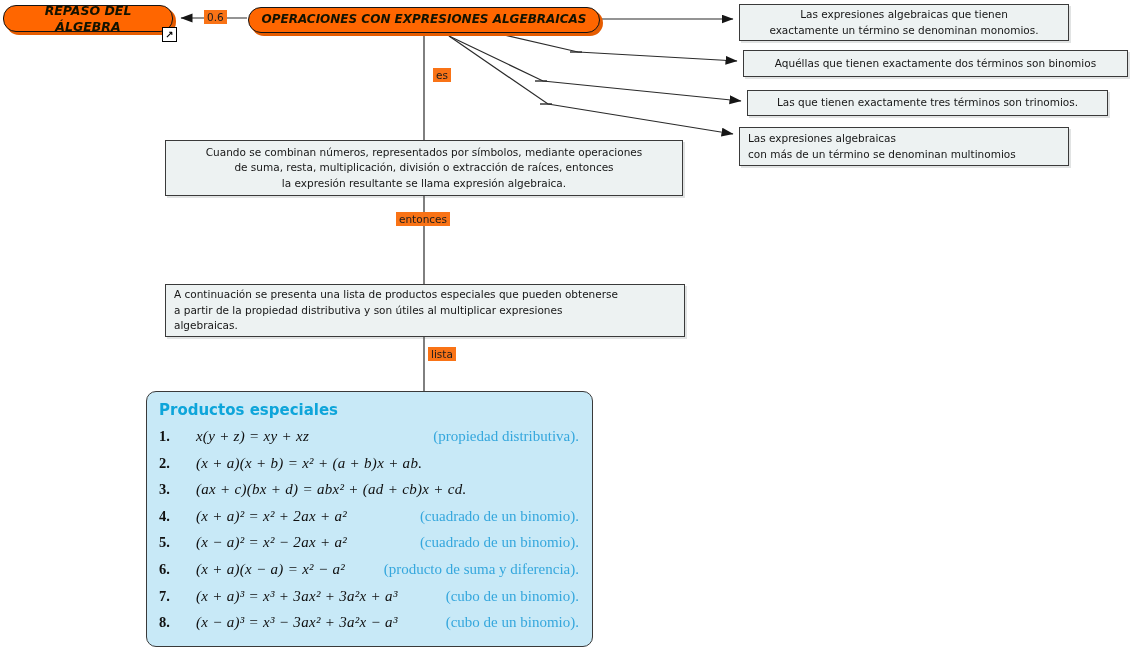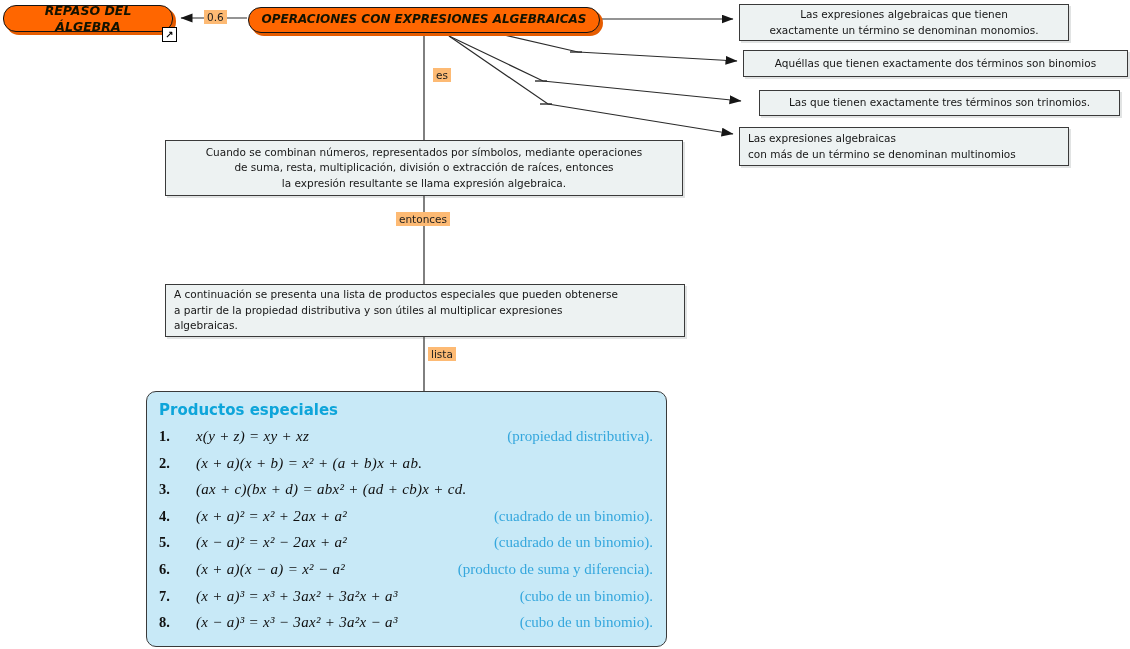--- a/index.html
+++ b/index.html
@@ -23,21 +23,21 @@
     box-shadow:2px 2px 0 rgba(90,100,100,0.18); padding:2px 8px;
   }
   .node.orange{
     background:var(--orange); border:1.4px solid var(--ink); border-radius:13px;
     box-shadow:3px 3px 0 var(--orange-shadow);
     font-weight:bold; font-style:italic; color:#131300;
   }
   .prelines{white-space:pre-line;}
   .left-text{justify-content:flex-start; text-align:left;}
   .link-label{
-    position:absolute; z-index:2; background:#fdba74; color:#1c1c1c;
+    position:absolute; z-index:2; background:#f97316; color:#1c1c1c;
     font-size:10.5px; padding:0 3px; line-height:14px;
   }
   .resource-icon{
     position:absolute; z-index:3; width:15px; height:15px; box-sizing:border-box;
     background:#fff; border:1px solid #000; display:flex; align-items:center;
     justify-content:center; font-size:10px; font-weight:bold; color:#000;
     line-height:1; cursor:pointer;
   }
   .panel{
     position:absolute; box-sizing:border-box; z-index:1;
@@ -104,40 +104,40 @@
   <div class="link-label" style="left:396px;top:212px;">entonces</div>
   <div class="link-label" style="left:428px;top:347px;">lista</div>
 
   <div class="node prelines" style="left:739px;top:4px;width:330px;height:37px;">
     <span class="prelines">Las expresiones algebraicas que tienen
 exactamente un término se denominan monomios.</span>
   </div>
   <div class="node" style="left:743px;top:50px;width:385px;height:27px;">
     <span>Aquéllas que tienen exactamente dos términos son binomios</span>
   </div>
-  <div class="node" style="left:747px;top:90px;width:361px;height:26px;margin-left:12px;">
+  <div class="node" style="left:747px;top:90px;width:361px;height:26px;">
     <span>Las que tienen exactamente tres términos son trinomios.</span>
   </div>
   <div class="node left-text" style="left:739px;top:127px;width:330px;height:39px;">
     <span class="prelines">Las expresiones algebraicas
 con más de un término se denominan multinomios</span>
   </div>
 
   <div class="node prelines" style="left:165px;top:140px;width:518px;height:56px;text-align:center;">
     <span class="prelines">Cuando se combinan números, representados por símbolos, mediante operaciones
 de suma, resta, multiplicación, división o extracción de raíces, entonces
 la expresión resultante se llama expresión algebraica.</span>
   </div>
   <div class="node left-text" style="left:165px;top:284px;width:520px;height:53px;">
     <span class="prelines">A continuación se presenta una lista de productos especiales que pueden obtenerse
 a partir de la propiedad distributiva y son útiles al multiplicar expresiones
 algebraicas.</span>
   </div>
 
-  <div class="panel" style="left:146px;top:391px;width:521px;height:256px;">
+  <div class="panel" style="left:146px;top:391px;width:447px;height:256px;">
     <div class="panel-title">Productos especiales</div>
     <div class="formula-rows" id="formula-rows">
         <div class="formula-row">
           <span class="f-left">
             <span class="f-num">1.</span>
             <span class="f-exp">x(y + z) = xy + xz</span>
           </span>
           <span class="f-note">(propiedad distributiva).</span>
         </div>
         <div class="formula-row">

